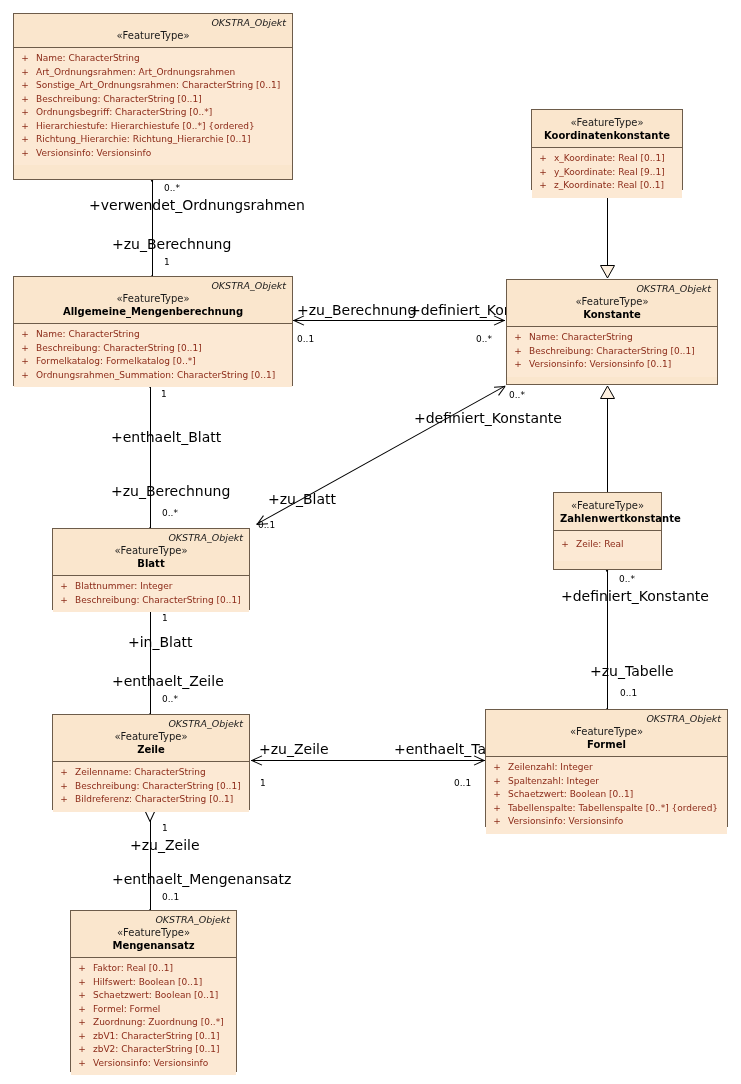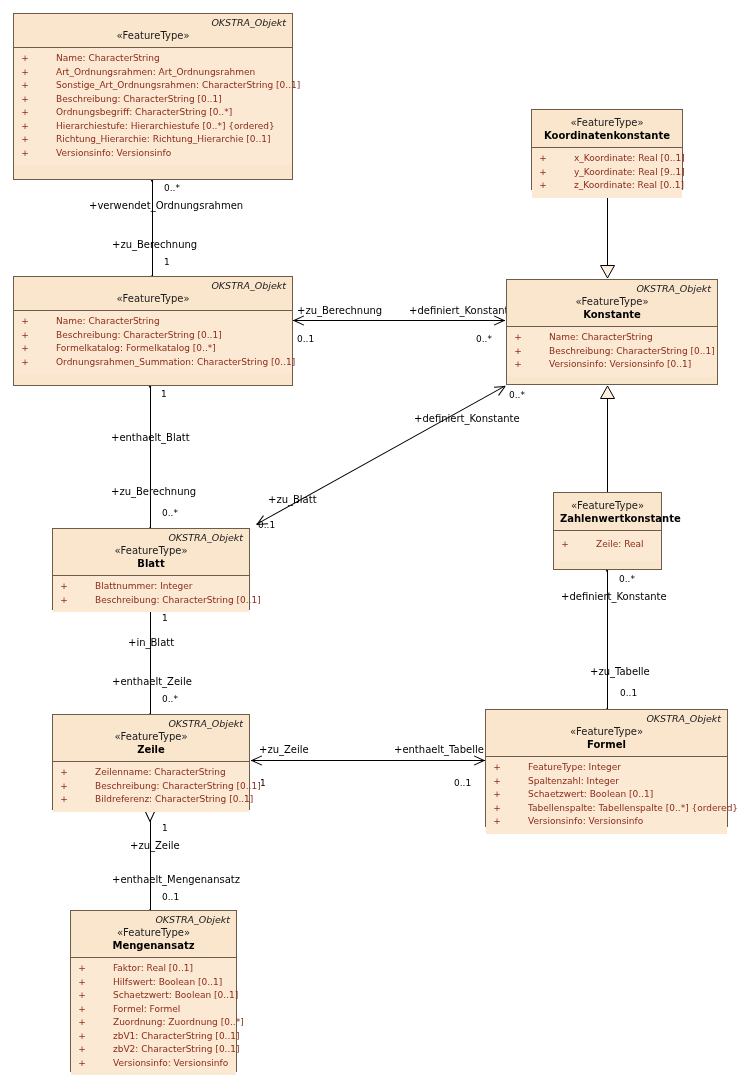--- a/index.html
+++ b/index.html
@@ -12,29 +12,29 @@
   .cls .hdr{position:relative;background:#fae6cd;padding:3px 6px 5px 6px;
             border-bottom:1px solid #6d5c4a;}
   .cls .base{font-style:italic;font-size:9.5px;color:#1a1a1a;text-align:right;
              line-height:12px;height:12px;}
   .cls .stereo{text-align:center;font-size:10px;color:#1a1a1a;line-height:13px;}
   .cls .cname{text-align:center;font-size:10px;font-weight:bold;color:#000;line-height:13px;}
   .cls .cname.abstract{}
   .cls .attrs{background:#fce9d4;padding:4px 0 5px 0;}
   .cls .attr{display:flex;font-size:9px;color:#8c2b19;line-height:13.5px;white-space:nowrap;}
   .cls .vis{width:22px;text-align:center;flex:none;}
-  .cls .sig{flex:1;margin-left:20px;}
+  .cls .sig{flex:1;}
 
   
   .ln{position:absolute;background:#000;}
   .vl{width:1px;}
   .hl{height:1px;}
   .diag{position:absolute;height:1px;background:#000;transform-origin:0 0;}
 
-  .lbl{position:absolute;font-size:10px;color:#000;white-space:nowrap;line-height:11px;}
+  .lbl{position:absolute;font-size:14px;color:#000;white-space:nowrap;line-height:11px;}
   .mult{position:absolute;font-size:9px;color:#000;white-space:nowrap;line-height:11px;}
 
   
   .ah{position:absolute;width:11px;height:1px;background:#000;transform-origin:0 50%;}
   .trib{position:absolute;}
   .trib svg{display:block;}
 </style>
 </head>
 <body>
 
@@ -193,20 +193,21 @@
           <span class="vis">+</span>
           <span class="sig">z_Koordinate: Real [0..1]</span>
         </div>
     </div>
   </div>
 
   <div class="cls" style="left:13px;top:276px;width:280px;height:110px;">
     <div class="hdr">
       <div class="base">OKSTRA_Objekt</div>
       <div class="stereo">«FeatureType»</div>
+      <div class="cname">Allgemeine_Mengenberechnung</div>
     </div>
     <div class="attrs">
       <div class="attr">
           <span class="vis">+</span>
           <span class="sig">Name: CharacterString</span>
         </div>
       <div class="attr">
           <span class="vis">+</span>
           <span class="sig">Beschreibung: CharacterString [0..1]</span>
         </div>
@@ -298,21 +299,21 @@
 
   <div class="cls" style="left:485px;top:709px;width:243px;height:118px;">
     <div class="hdr">
       <div class="base">OKSTRA_Objekt</div>
       <div class="stereo">«FeatureType»</div>
       <div class="cname">Formel</div>
     </div>
     <div class="attrs">
       <div class="attr">
           <span class="vis">+</span>
-          <span class="sig">FeatureType: Integer</span>
+          <span class="sig">Zeilenzahl: Integer</span>
         </div>
       <div class="attr">
           <span class="vis">+</span>
           <span class="sig">Spaltenzahl: Integer</span>
         </div>
       <div class="attr">
           <span class="vis">+</span>
           <span class="sig">Schaetzwert: Boolean [0..1]</span>
         </div>
       <div class="attr">

